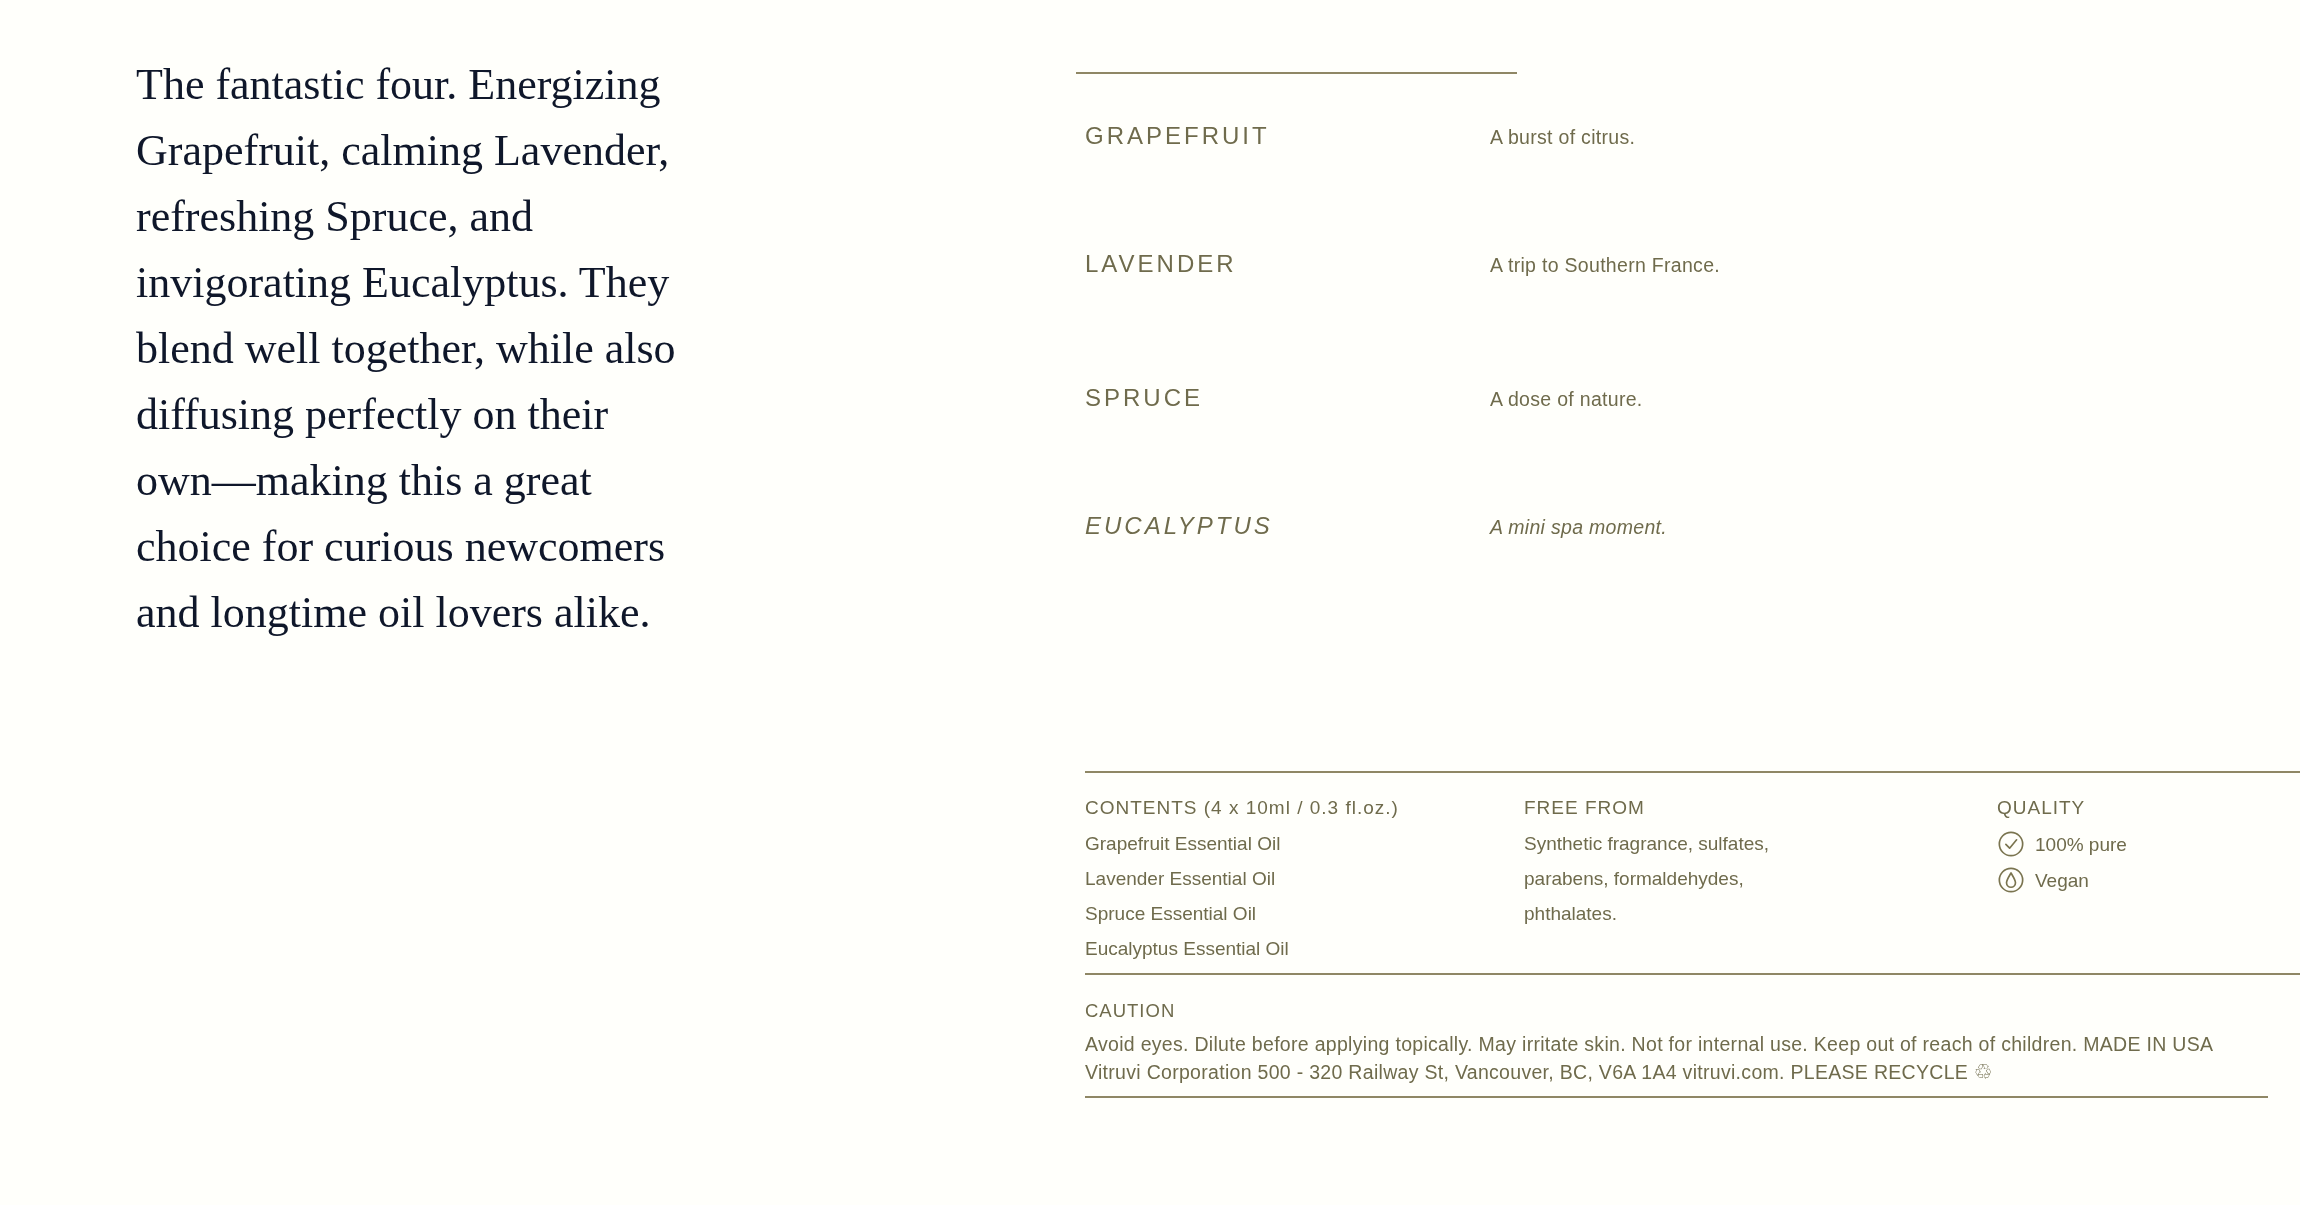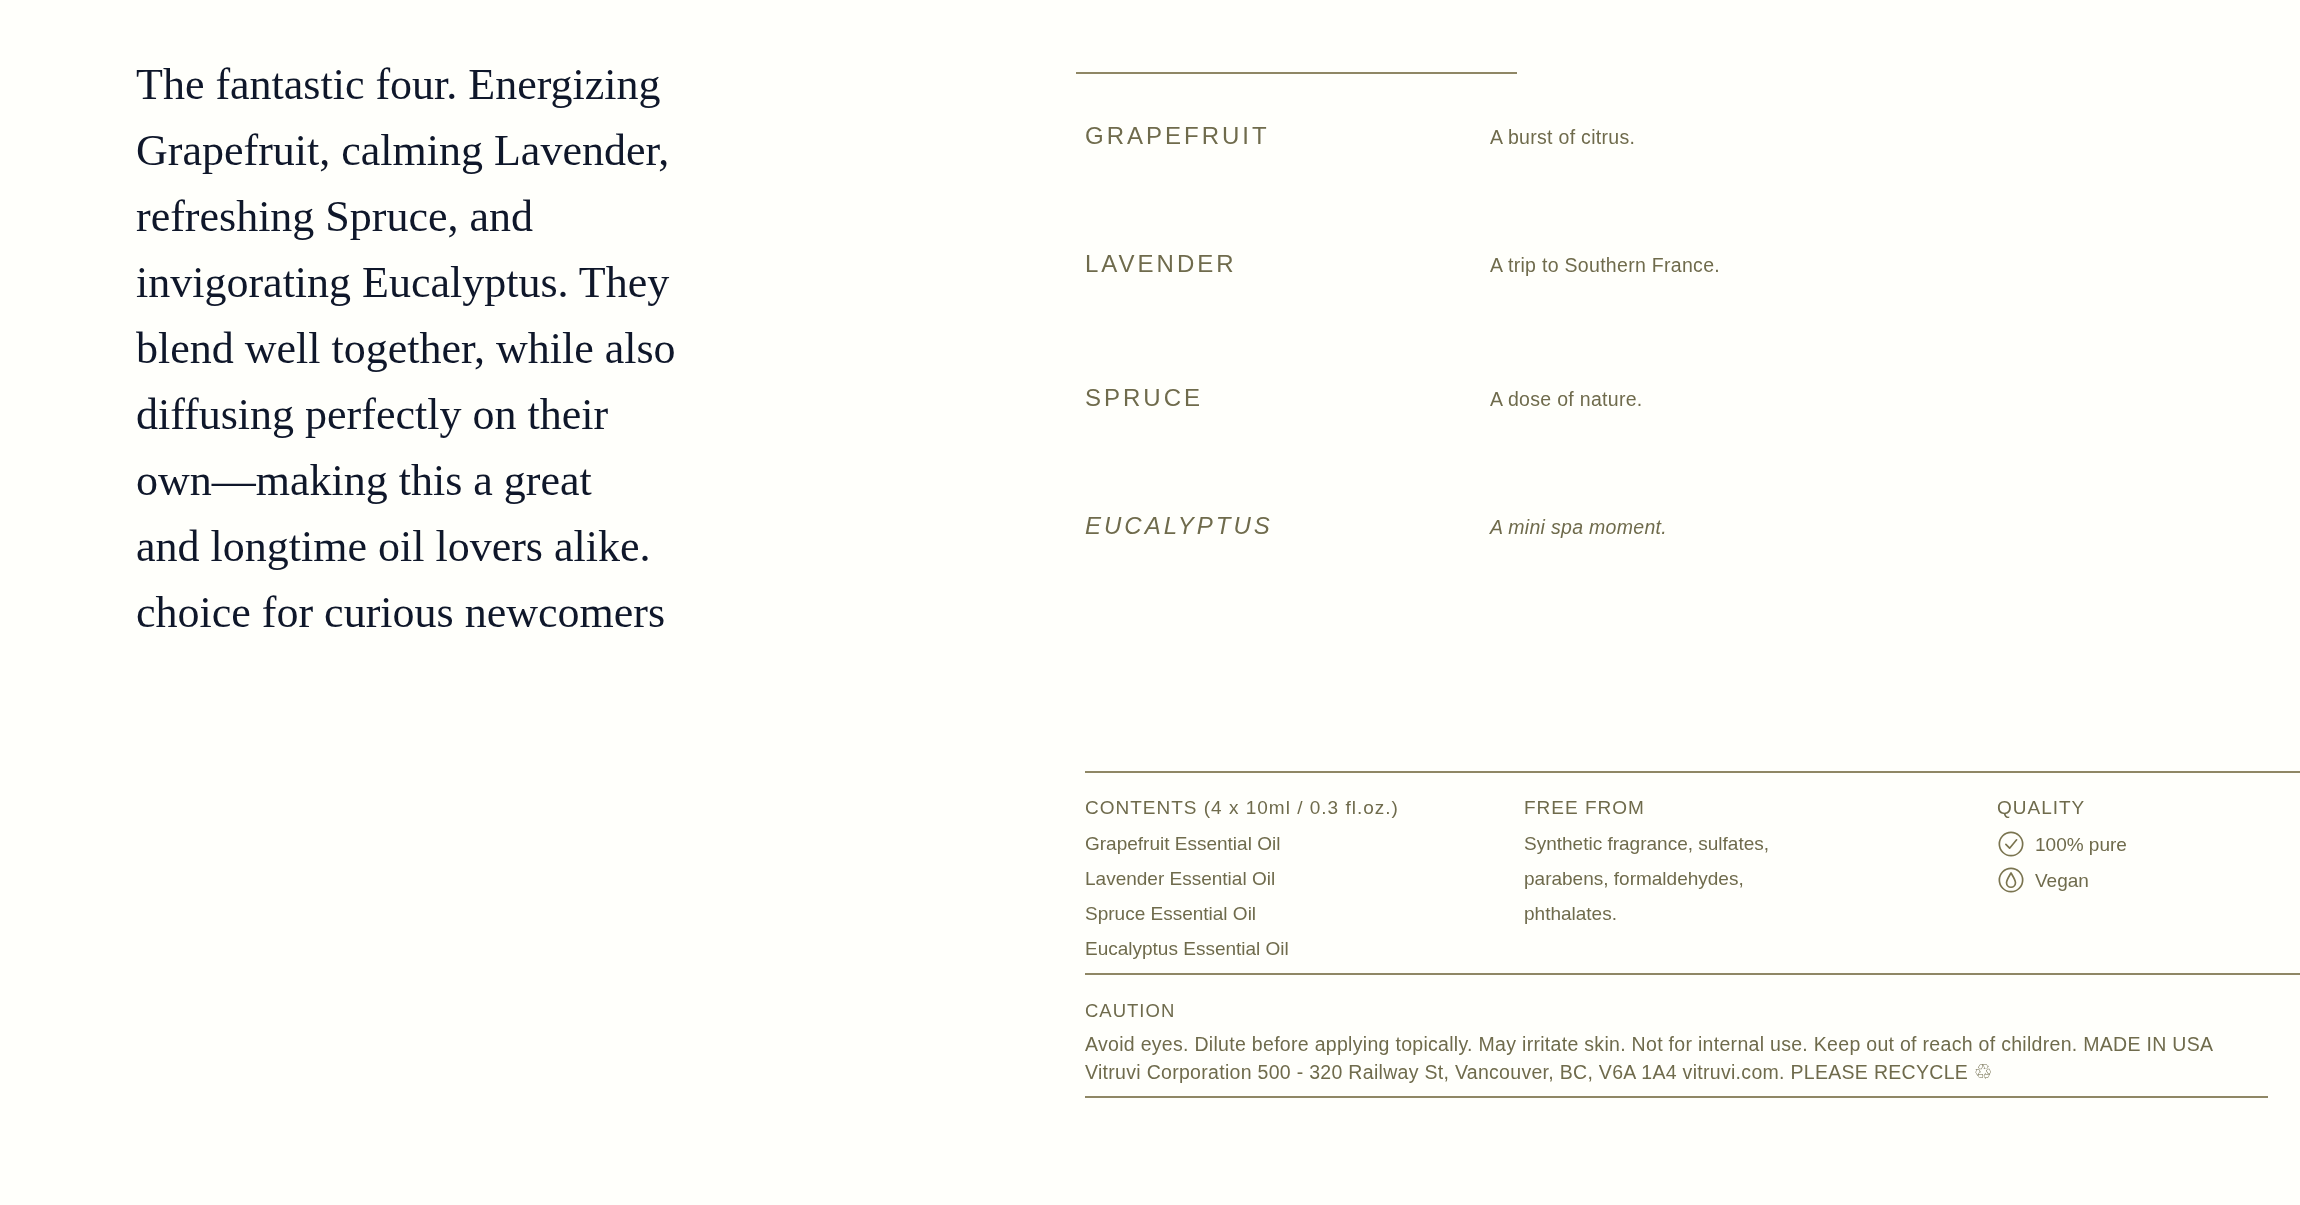--- a/index.html
+++ b/index.html
@@ -105,22 +105,22 @@
 <body>
 
 <div class="intro">
   <div>The fantastic four. Energizing</div>
   <div>Grapefruit, calming Lavender,</div>
   <div>refreshing Spruce, and</div>
   <div>invigorating Eucalyptus. They</div>
   <div>blend well together, while also</div>
   <div>diffusing perfectly on their</div>
   <div>own—making this a great</div>
+  <div>choice for curious newcomers</div>
   <div>and longtime oil lovers alike.</div>
-  <div>choice for curious newcomers</div>
 </div>
 
 <div class="rule rule-table-top"></div>
 
 <div class="oil-row row-0">
   <div class="oil-name">GRAPEFRUIT</div>
   <div class="oil-desc">A burst of citrus.</div>
 </div>
 <div class="oil-row row-1">
   <div class="oil-name">LAVENDER</div>

